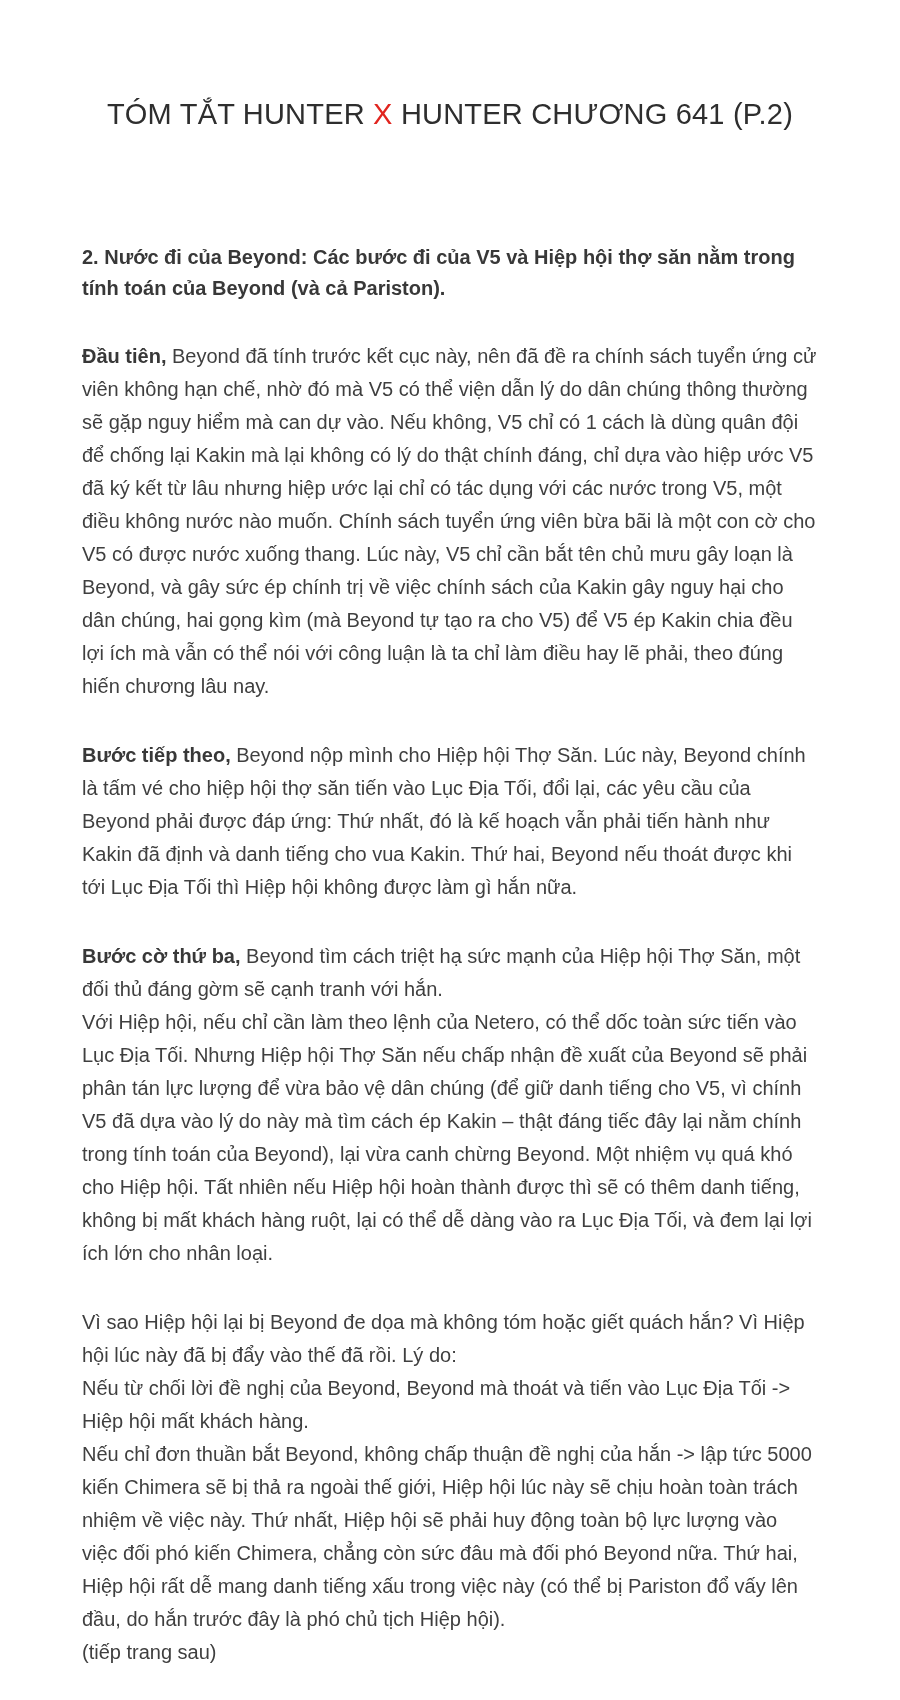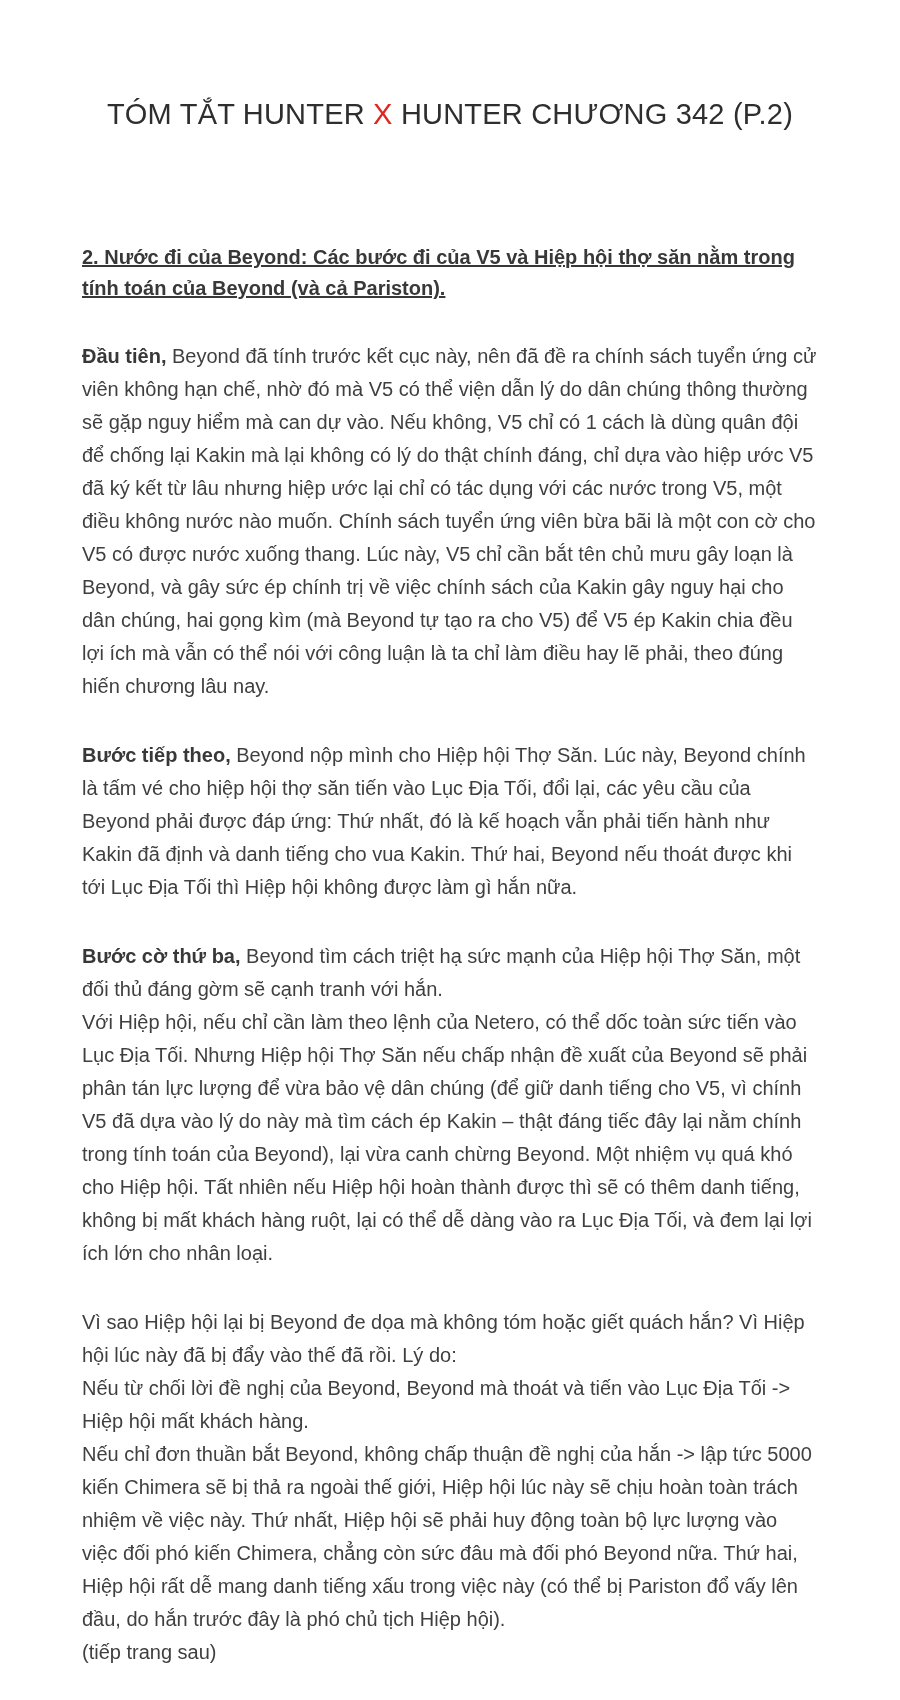--- a/index.html
+++ b/index.html
@@ -26,42 +26,41 @@
   }
   .title .title-x {
     color: #e1251f;
   }
   .heading {
     margin: 108px 0 17px 0;
     font-size: 20px;
     line-height: 31px;
     font-weight: 700;
     color: #383838;
-    text-decoration: underline;
   }
   .para {
     margin: 36px 0 0 0;
     font-size: 20px;
     line-height: 33px;
     color: #3f3f3f;
   }
   .para .lead {
     font-weight: 700;
     color: #383838;
   }
   .para .body-text {
     white-space: pre-line;
   }
 </style>
 </head>
 <body>
 
 <div class="article">
 
-  <h1 class="title"><span>TÓM TẮT HUNTER </span><span class="title-x">X</span><span> HUNTER CHƯƠNG 342 (P.2)</span></h1>
+  <h1 class="title"><span>TÓM TẮT HUNTER </span><span class="title-x">X</span><span> HUNTER CHƯƠNG 641 (P.2)</span></h1>
 
   <h2 class="heading">2. Nước đi của Beyond: Các bước đi của V5 và Hiệp hội thợ săn nằm trong tính toán của Beyond (và cả Pariston).</h2>
 
   <p class="para"><span class="lead">Đầu tiên,</span><span class="body-text"> Beyond đã tính trước kết cục này, nên đã đề ra chính sách tuyển ứng cử viên không hạn chế, nhờ đó mà V5 có thể viện dẫn lý do dân chúng thông thường sẽ gặp nguy hiểm mà can dự vào. Nếu không, V5 chỉ có 1 cách là dùng quân đội để chống lại Kakin mà lại không có lý do thật chính đáng, chỉ dựa vào hiệp ước V5 đã ký kết từ lâu nhưng hiệp ước lại chỉ có tác dụng với các nước trong V5, một điều không nước nào muốn. Chính sách tuyển ứng viên bừa bãi là một con cờ cho V5 có được nước xuống thang. Lúc này, V5 chỉ cần bắt tên chủ mưu gây loạn là Beyond, và gây sức ép chính trị về việc chính sách của Kakin gây nguy hại cho dân chúng, hai gọng kìm (mà Beyond tự tạo ra cho V5) để V5 ép Kakin chia đều lợi ích mà vẫn có thể nói với công luận là ta chỉ làm điều hay lẽ phải, theo đúng hiến chương lâu nay.</span></p>
 
   <p class="para"><span class="lead">Bước tiếp theo,</span><span class="body-text"> Beyond nộp mình cho Hiệp hội Thợ Săn. Lúc này, Beyond chính là tấm vé cho hiệp hội thợ săn tiến vào Lục Địa Tối, đổi lại, các yêu cầu của Beyond phải được đáp ứng: Thứ nhất, đó là kế hoạch vẫn phải tiến hành như Kakin đã định và danh tiếng cho vua Kakin. Thứ hai, Beyond nếu thoát được khi tới Lục Địa Tối thì Hiệp hội không được làm gì hắn nữa.</span></p>
 
   <p class="para"><span class="lead">Bước cờ thứ ba,</span><span class="body-text"> Beyond tìm cách triệt hạ sức mạnh của Hiệp hội Thợ Săn, một đối thủ đáng gờm sẽ cạnh tranh với hắn.
 Với Hiệp hội, nếu chỉ cần làm theo lệnh của Netero, có thể dốc toàn sức tiến vào Lục Địa Tối. Nhưng Hiệp hội Thợ Săn nếu chấp nhận đề xuất của Beyond sẽ phải phân tán lực lượng để vừa bảo vệ dân chúng (để giữ danh tiếng cho V5, vì chính V5 đã dựa vào lý do này mà tìm cách ép Kakin – thật đáng tiếc đây lại nằm chính trong tính toán của Beyond), lại vừa canh chừng Beyond. Một nhiệm vụ quá khó cho Hiệp hội. Tất nhiên nếu Hiệp hội hoàn thành được thì sẽ có thêm danh tiếng, không bị mất khách hàng ruột, lại có thể dễ dàng vào ra Lục Địa Tối, và đem lại lợi ích lớn cho nhân loại.</span></p>
 

